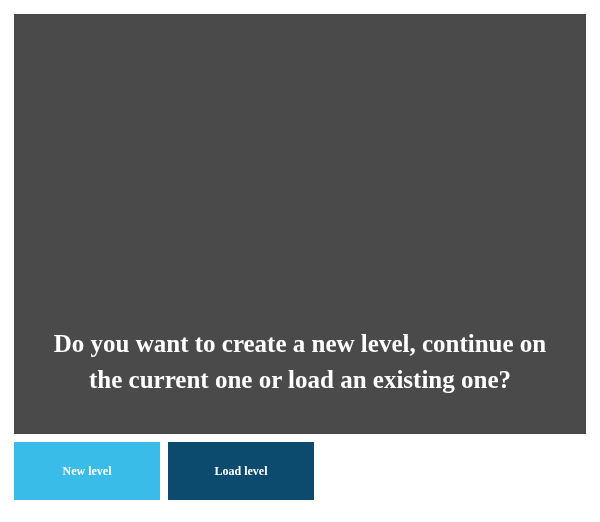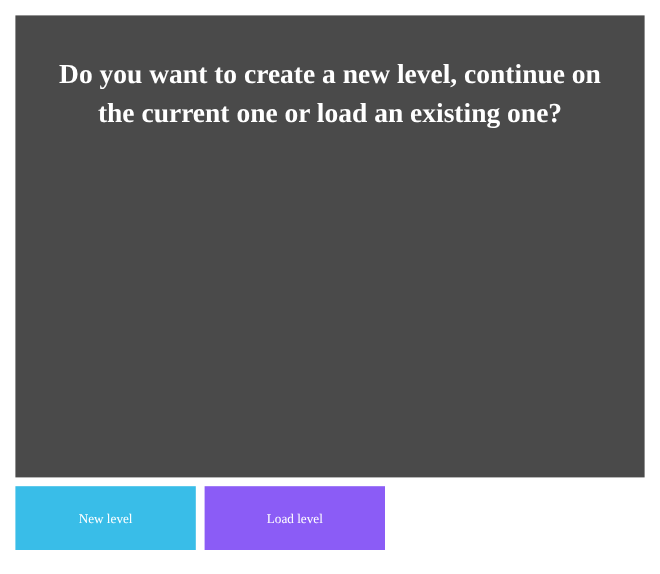--- a/index.html
+++ b/index.html
@@ -17,57 +17,57 @@
     .dialog-container {
       margin: 14px;
       display: flex;
       flex-direction: column;
     }
     .dialog-panel {
       background: #4a4a4a;
       width: 100%;
       height: 420px;
       display: flex;
-      align-items: flex-start;
+      align-items: flex-end;
       justify-content: center;
       padding: 36px;
     }
     .dialog-text {
       color: #ffffff;
       font-size: 25px;
       font-weight: bold;
       text-align: center;
       line-height: 1.45;
     }
     .button-row {
       display: flex;
       gap: 8px;
       margin-top: 8px;
     }
     .btn {
-      width: 164px;
+      width: 146px;
       height: 58px;
       display: flex;
       align-items: center;
       justify-content: center;
       color: #ffffff;
       font-family: "Comic Sans MS", "Comic Sans", cursive;
       font-size: 12px;
-      font-weight: normal;
+      font-weight: bold;
       cursor: pointer;
       border: none;
     }
     .btn-new {
       background: #39bde8;
     }
     .btn-continue {
       background: #f0c12c;
     }
     .btn-load {
-      background: #8b5cf6;
+      background: #0c4a6e;
     }
   </style>
 </head>
 <body>
 
 <div class="dialog-container">
   <div class="dialog-panel">
     <div class="dialog-text">Do you want to create a new level, continue on the current one or load an existing one?</div>
   </div>
   <div class="button-row">

